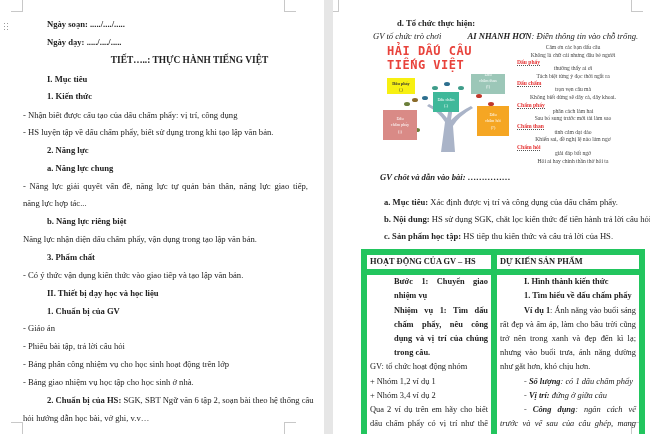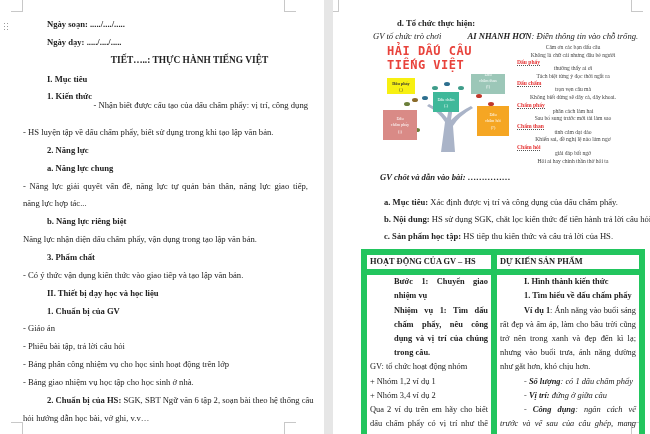--- a/index.html
+++ b/index.html
@@ -61,21 +61,21 @@
   <div class="corner c-tr" style="left:284px;top:0px;"></div>
   <div class="corner c-bl" style="left:11px;top:422px;"></div>
   <div class="corner c-br" style="left:284px;top:422px;"></div>
   <div class="drag-handle"></div>
 
   <div class="line lp b" style="top:19px;">Ngày soạn: ...../..../.....</div>
   <div class="line lp b" style="top:37px;">Ngày dạy: ...../..../.....</div>
   <div class="line lp b center" style="top:55px;font-size:9.4px;">TIẾT…..: THỰC HÀNH TIẾNG VIỆT</div>
   <div class="line lp b" style="top:74px;">I. Mục tiêu</div>
   <div class="line lp b" style="top:91px;">1. Kiến thức</div>
-  <div class="line lp" style="top:100px;text-align:right;">- Nhận biết được cấu tạo của dấu chấm phẩy: vị trí, công dụng</div>
+  <div class="line lp" style="top:110px;">- Nhận biết được cấu tạo của dấu chấm phẩy: vị trí, công dụng</div>
   <div class="line lp" style="top:127px;">- HS luyện tập về dấu chấm phẩy, biết sử dụng trong khi tạo lập văn bản.</div>
   <div class="line lp b" style="top:145px;">2. Năng lực</div>
   <div class="line lp b" style="top:163px;">a. Năng lực chung</div>
   <div class="line lp just" style="top:181px;">- Năng lực giải quyết vấn đề, năng lực tự quản bản thân, năng lực giao tiếp,</div>
   <div class="line lp" style="top:198px;">năng lực hợp tác...</div>
   <div class="line lp b" style="top:216px;">b. Năng lực riêng biệt</div>
   <div class="line lp" style="top:234px;"> Năng lực nhận diện dấu chấm phẩy, vận dụng trong tạo lập văn bản.</div>
   <div class="line lp b" style="top:252px;">3. Phẩm chất</div>
   <div class="line lp" style="top:270px;"> - Có ý thức vận dụng kiến thức vào giao tiếp và tạo lập văn bản.</div>
   <div class="line lp b" style="top:288px;">II. Thiết bị dạy học và học liệu</div>

